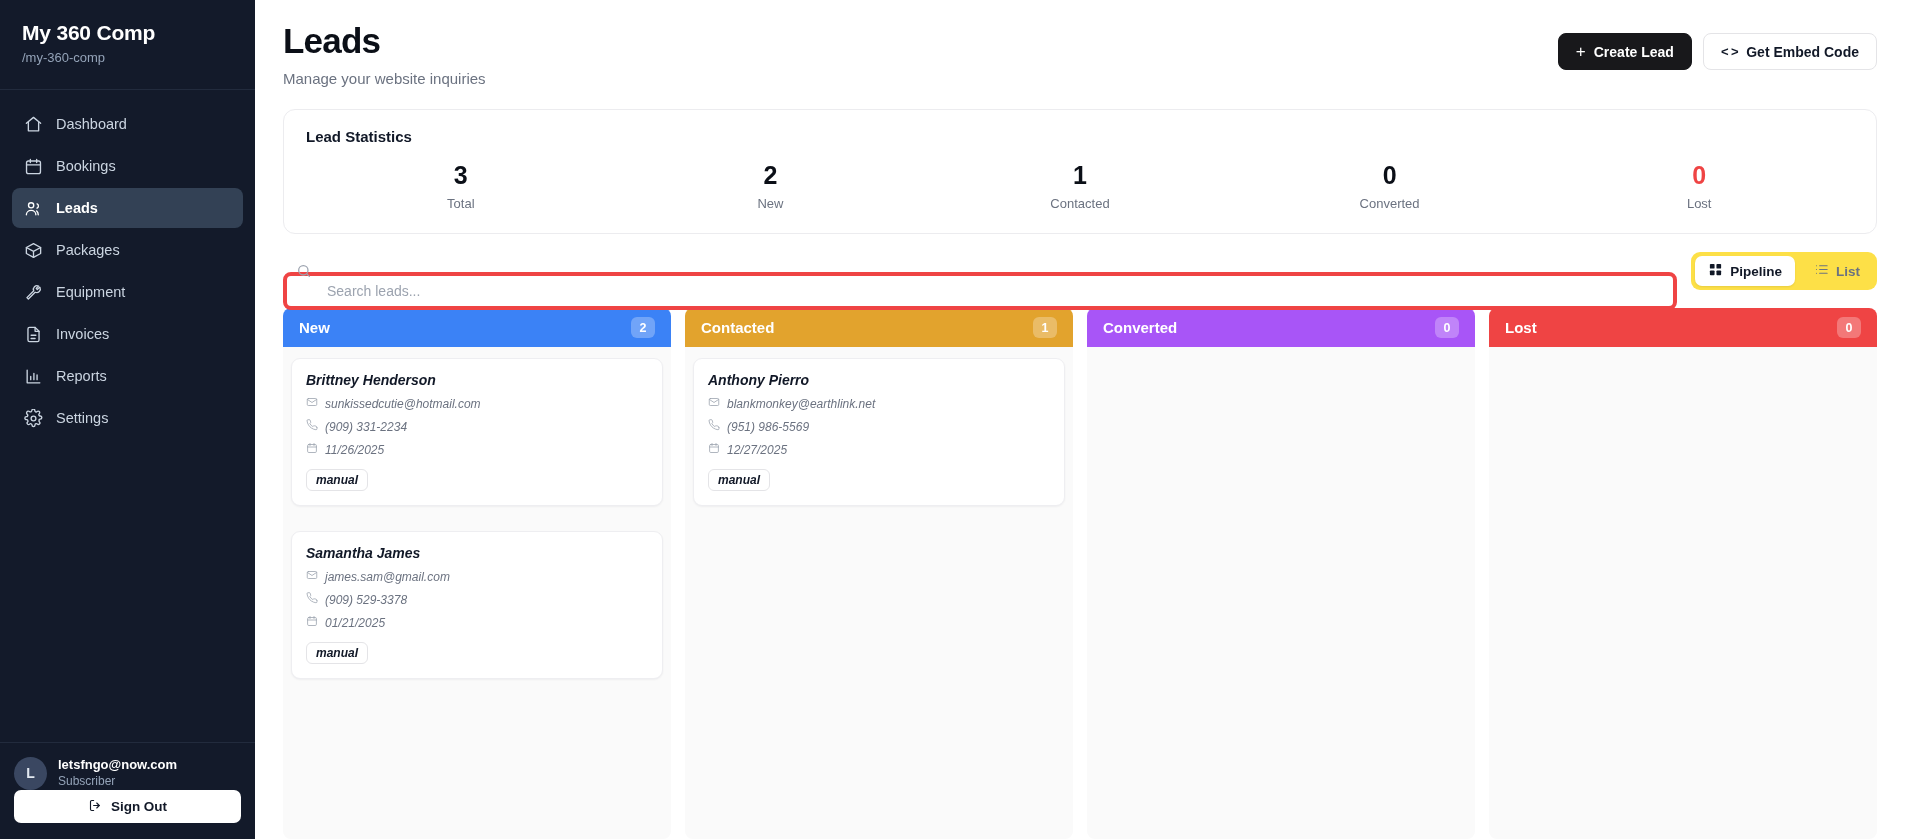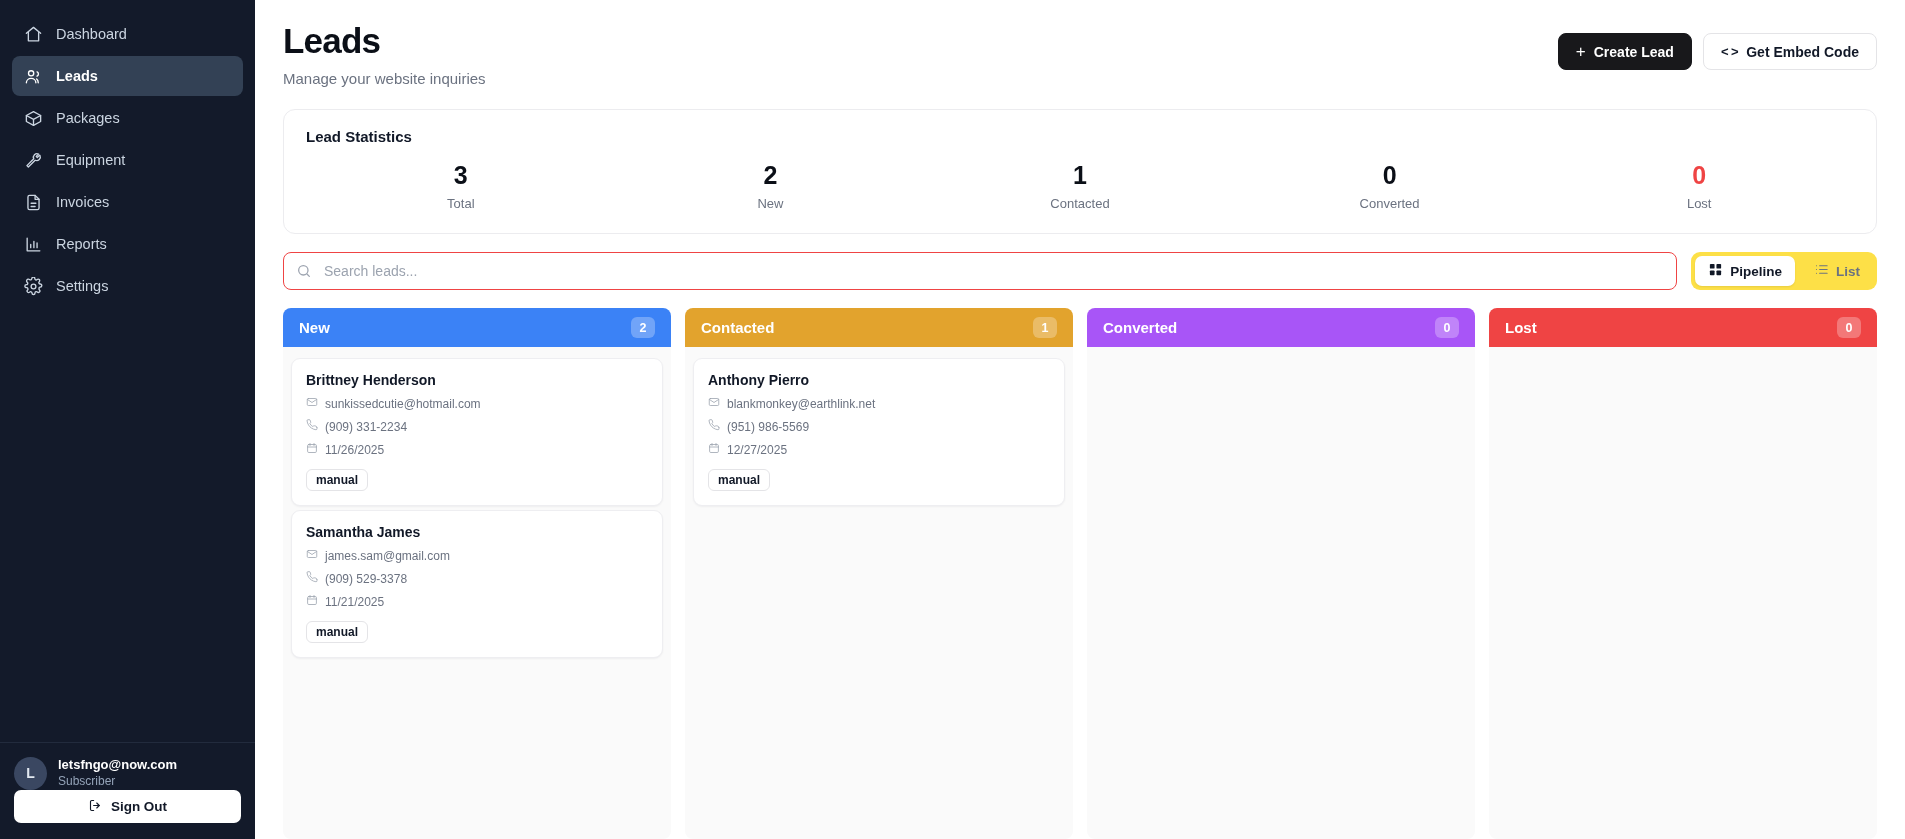--- a/index.html
+++ b/index.html
@@ -105,24 +105,25 @@
   .stat-val.danger { color: #ef4444; }
   .stat-lbl { font-size: 13px; color: #6b7280; margin-top: 7px; }
 
   
   .toolbar { margin-top: 18px; display: flex; align-items: center; gap: 14px; }
   .search-wrap {
     flex: 1 1 auto; position: relative; height: 38px;
   }
   .search-input {
     width: 100%; height: 38px;
-    border: 1px solid #ef4444; border-radius: 8px;
+    border: 4px solid #ef4444; border-radius: 8px;
     padding: 0 14px 0 40px; font-size: 14px; color: #111827;
     background: #ffffff; outline: none;
     font-family: "Liberation Sans", sans-serif;
+    margin-top: 20px;
   }
   .search-input::placeholder { color: #9ca3af; }
   .search-ico {
     position: absolute; left: 13px; top: 50%; transform: translateY(-50%);
     width: 16px; height: 16px; pointer-events: none;
   }
   .search-ico svg { width: 16px; height: 16px; stroke: #9ca3af; fill: none; stroke-width: 1.9;
     stroke-linecap: round; }
   .view-toggle {
     display: flex; align-items: flex-start; gap: 6px;
@@ -156,22 +157,23 @@
   .col-count {
     min-width: 24px; height: 21px; padding: 0 7px;
     border-radius: 6px; background: rgba(255,255,255,.28);
     display: flex; align-items: center; justify-content: center;
     font-size: 12.5px; font-weight: 700; color: #ffffff;
   }
   .col-body {
     flex: 1 1 auto; background: #fafafa;
     border-radius: 0 0 8px 8px;
     padding: 11px 8px 8px 8px;
-    display: flex; flex-direction: column; gap: 4px;
+    display: flex; flex-direction: column; gap: 25px;
     overflow: hidden;
+    font-style: italic;
   }
   .lead-card {
     background: #ffffff; border: 1px solid #eeeef1; border-radius: 9px;
     padding: 13px 14px 14px 14px;
     box-shadow: 0 1px 2px rgba(16,24,40,.05);
     cursor: pointer;
   }
   .lead-name { font-size: 14px; font-weight: 700; color: #111827; }
   .lead-line {
     display: flex; align-items: center; gap: 7px;
@@ -184,30 +186,43 @@
     border: 1px solid #e4e4e7; border-radius: 6px;
     padding: 3px 9px; font-size: 12px; font-weight: 700; color: #111827;
   }
 </style>
 </head>
 <body>
 
 <div class="app">
 
   <aside class="sidebar">
+    <div class="brand">
+      <div class="brand-title">My 360 Comp</div>
+      <div class="brand-slug">/my-360-comp</div>
+    </div>
 
     <nav class="nav" id="nav">
         <div class="nav-item">
           <span class="ico">
             <svg viewBox="0 0 24 24">
               <path d="M3 10.5 12 3l9 7.5"></path>
               <path d="M5.5 9.5V20h13V9.5"></path>
             </svg>
           </span>
           <span>Dashboard</span>
+        </div>
+        <div class="nav-item">
+          <span class="ico">
+            <svg viewBox="0 0 24 24">
+              <rect x="3.2" y="5" width="17.6" height="16" rx="2.4"></rect>
+              <path d="M3.2 10h17.6M8 3v4M16 3v4"></path>
+            </svg>
+          </span>
+          <span>Bookings</span>
         </div>
         <div class="nav-item active">
           <span class="ico">
             <svg viewBox="0 0 24 24">
               <circle cx="9" cy="8" r="3.3"></circle>
               <path d="M3 20c0-3.3 2.7-5.6 6-5.6s6 2.3 6 5.6"></path>
               <path d="M16.5 6.2a3 3 0 0 1 0 5.4M18 20c0-2.4-.8-3.8-2-4.8"></path>
             </svg>
           </span>
           <span>Leads</span>
@@ -393,21 +408,21 @@
               </div><div class="lead-line">
                 <span class=""><svg viewBox="0 0 24 24">
                     <path d="M22 16.9v2.5a2 2 0 0 1-2.2 2 19.8 19.8 0 0 1-8.6-3.1 19.5 19.5 0 0 1-6-6A19.8 19.8 0 0 1 2.1 3.6 2 2 0 0 1 4.1 1.4h2.5a2 2 0 0 1 2 1.7c.1 1 .4 1.9.7 2.8a2 2 0 0 1-.5 2.1L7.7 9.2a16 16 0 0 0 6 6l1.2-1.1a2 2 0 0 1 2.1-.5c.9.3 1.8.6 2.8.7a2 2 0 0 1 1.7 2z"></path>
                   </svg></span>
                 <span>(909) 529-3378</span>
               </div><div class="lead-line">
                 <span class=""><svg viewBox="0 0 24 24">
                     <rect x="3.2" y="5" width="17.6" height="16" rx="2.4"></rect>
                     <path d="M3.2 10h17.6M8 3v4M16 3v4"></path>
                   </svg></span>
-                <span>11/21/2025</span>
+                <span>01/21/2025</span>
               </div><div class="lead-tag">manual</div></div>
           </div>
         </div>
         <div class="col">
           <div class="col-head" style="background:#e2a32d">
             <span class="col-name">Contacted</span>
             <span class="col-count">1</span>
           </div>
           <div class="col-body">
             <div class="lead-card"><div class="lead-name">Anthony Pierro</div><div class="lead-line">

